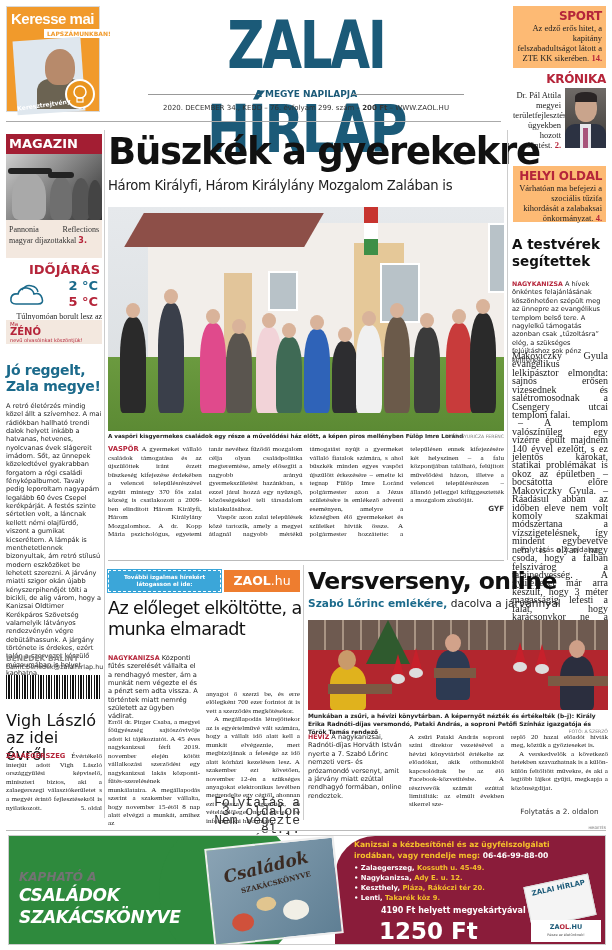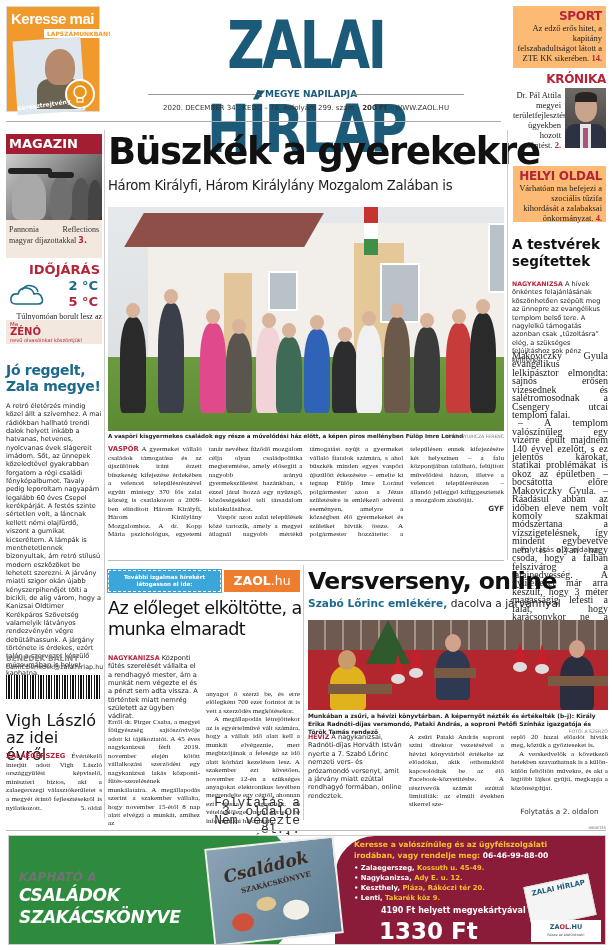--- a/index.html
+++ b/index.html
@@ -373,31 +373,31 @@
     </div>
   <div class="maroon"></div>
   <div class="book">
     <div class="bt">Családok</div>
     <div class="bs">SZAKÁCSKÖNYVE</div>
     <div class="dish" style="left:70px;top:58px;width:26px;height:20px;background:#f1efe6"></div>
     <div class="dish" style="left:18px;top:66px;width:22px;height:18px;background:#d0513b"></div>
     <div class="dish" style="left:44px;top:52px;width:20px;height:14px;background:#e1c58f"></div>
   </div>
   <div class="mt">
-      <div>Keresse a valószínűleg és az ügyfélszolgálati</div>
+      <div>Kanizsai a kézbesítőnél és az ügyfélszolgálati</div>
       <div><span>irodában, vagy rendelje meg: </span><span class="w">06-46-99-88-00</span></div>
     </div>
   <div class="addr">
     <div>• <span>Zalaegerszeg,</span> <span class="y">Kossuth u. 45-49.</span></div>
     <div>• <span>Nagykanizsa,</span> <span class="y">Ady E. u. 12.</span></div>
     <div>• <span>Keszthely,</span> <span class="y">Pláza, Rákóczi tér 20.</span></div>
     <div>• <span>Lenti,</span> <span class="y">Takarék köz 9.</span></div>
   </div>
   <div class="instead">4190 Ft helyett megyekártyával</div>
-  <div class="price">1330 Ft</div>
+  <div class="price">1250 Ft</div>
   <div class="paper">
       <div class="pt">ZALAI HÍRLAP</div>
     </div>
   <div class="zbox">
     <div class="z"><span>ZA</span><i>OL</i><span>.HU</span></div>
     <div class="zs">Része az életünknek!</div>
   </div>
 </div>
 
 </body></html>

